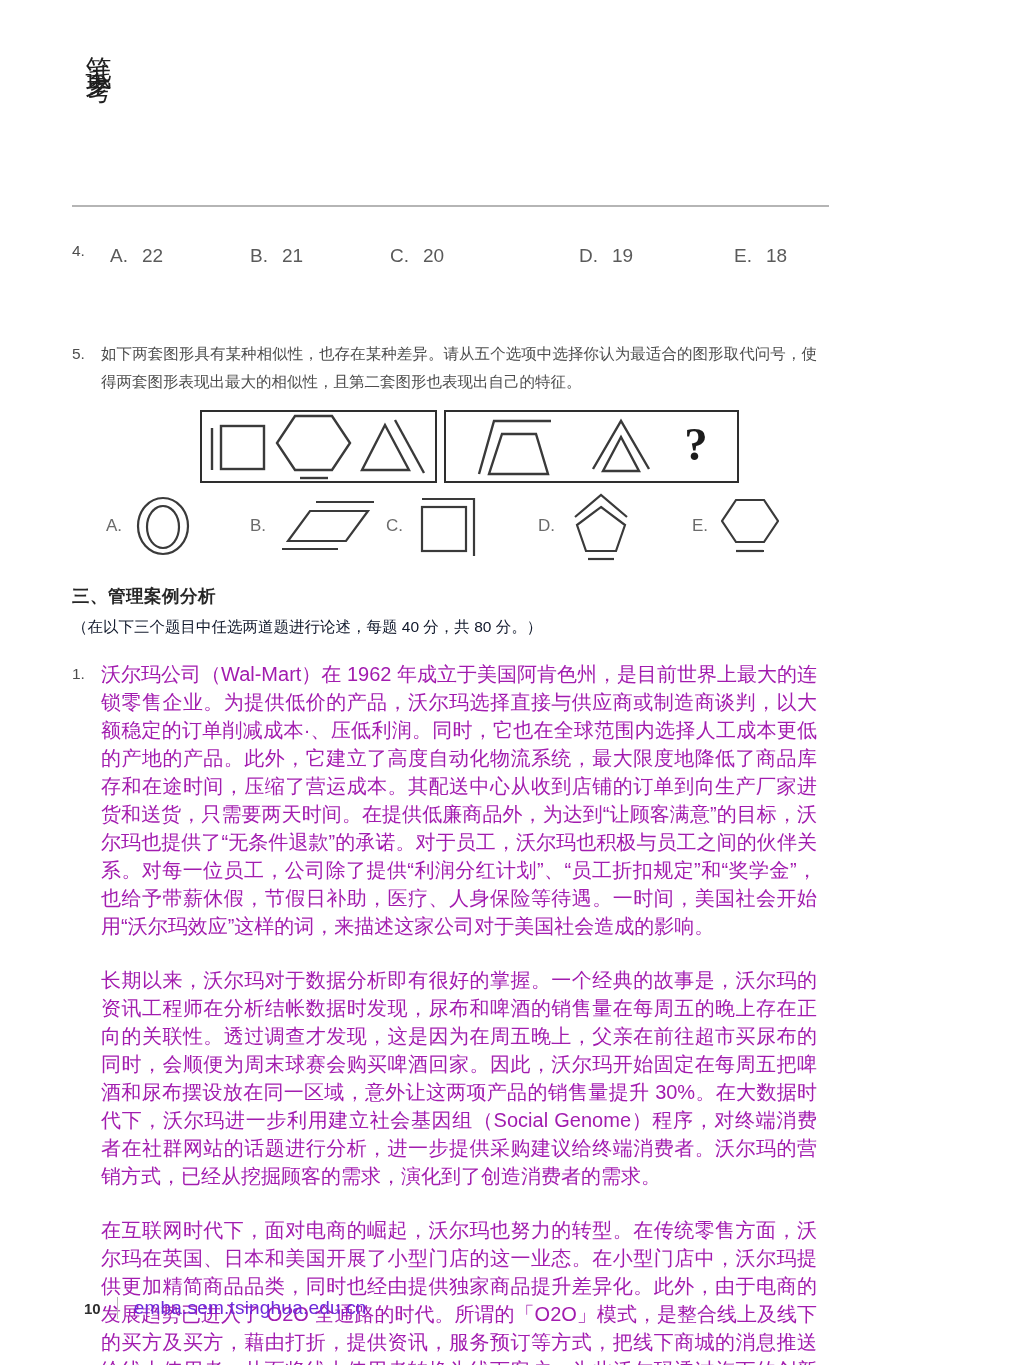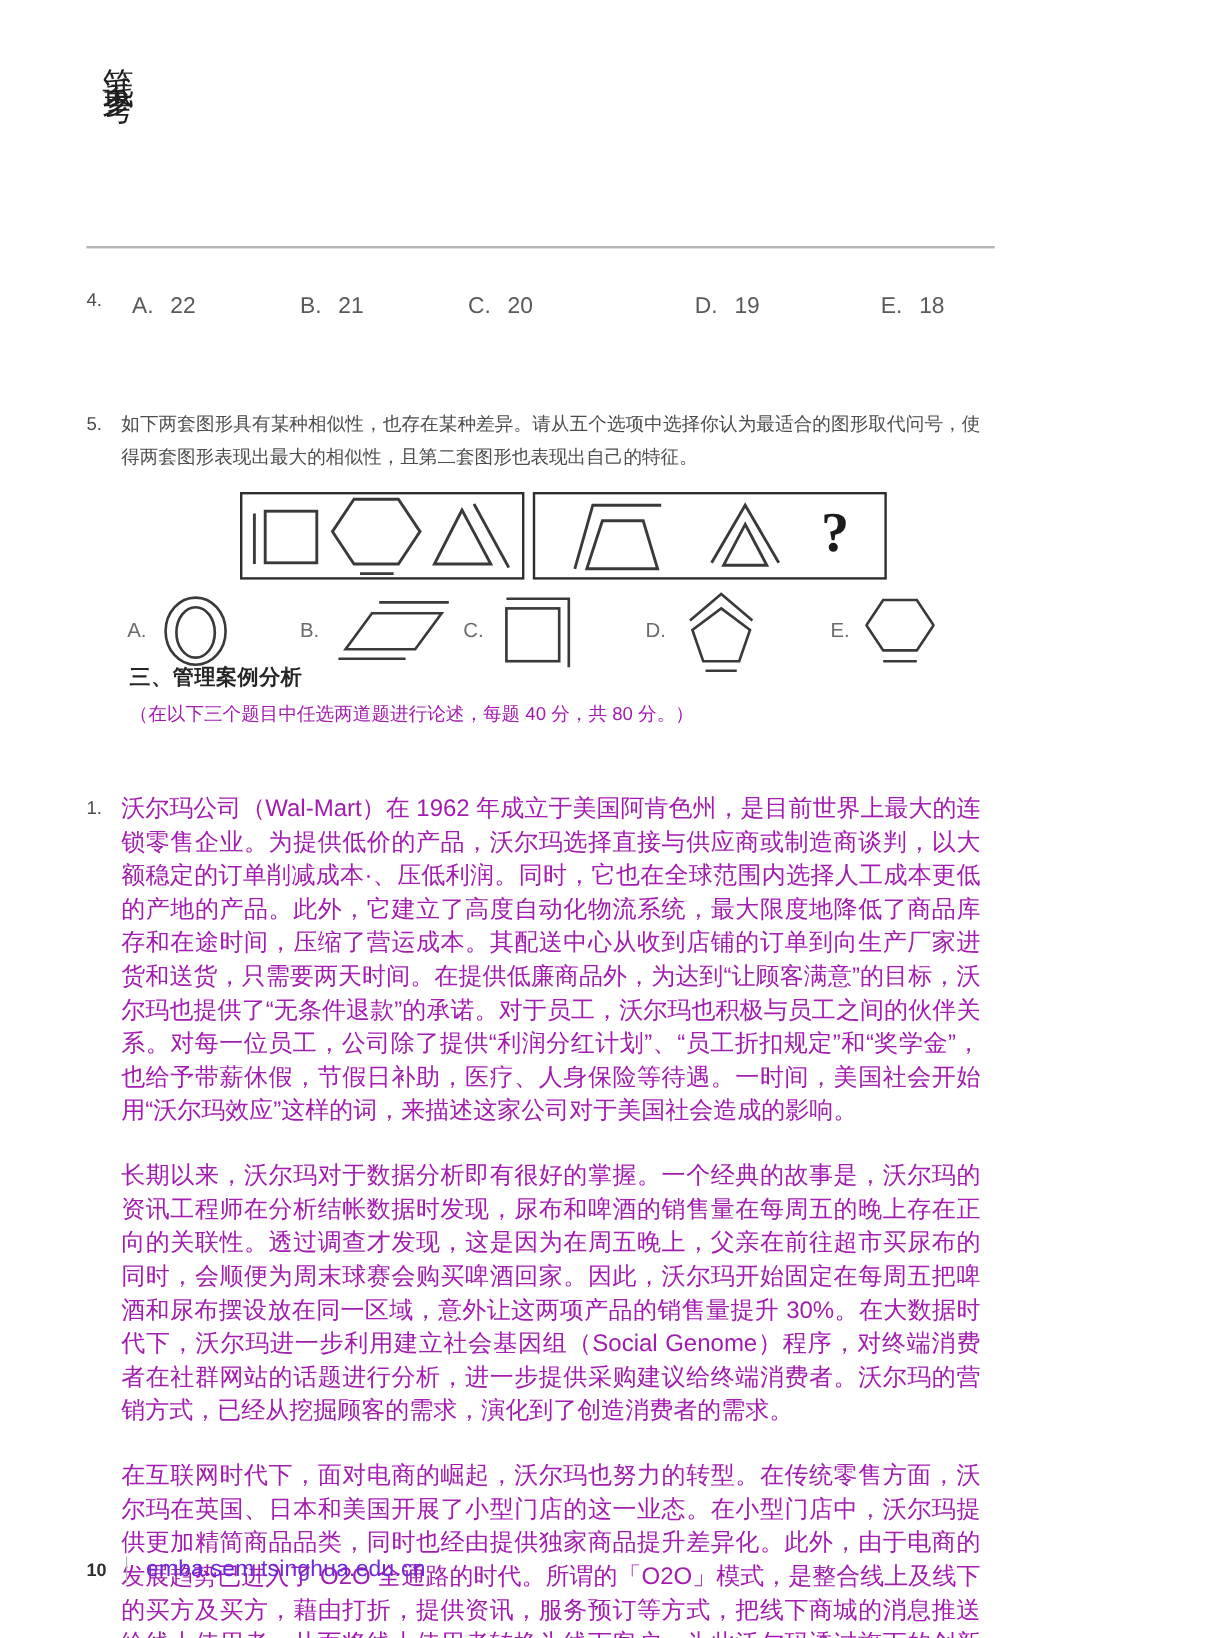--- a/index.html
+++ b/index.html
@@ -102,37 +102,37 @@
   
   .section-title {
     font-size: 17.5px;
     font-weight: bold;
     color: #262626;
     letter-spacing: 0.5px;
   }
   .section-subtitle {
     margin-top: 9px;
     font-size: 15.5px;
-    color: #a21caf;
+    color: #0f172a;
   }
 
   .case-paras p {
     font-size: 20px;
     line-height: 28px;
     text-align: justify;
     color: #a21caf;
     margin-bottom: 26px;
   }
   .case-paras p:last-child { margin-bottom: 0; }
 
   
   .footer {
     position: absolute;
     top: 1297px;
-    left: 72px;
+    left: 84px;
     display: flex;
     align-items: center;
   }
   .footer .page-num { font-size: 15px; font-weight: bold; color: #2e2e2e; }
   .footer .footer-divider { width: 1px; height: 22px; background: #b9b9b9; margin: 0 16px; }
   .footer .site { font-size: 19px; color: #6d28d9; letter-spacing: 0.2px; }
 </style>
 </head>
 <body>
 
@@ -223,21 +223,21 @@
     </div>
     <div class="fig-option">
       <span class="opt-label">E.</span>
       <svg width="58" height="64" viewBox="0 0 58 64">
         <polygon class="stroke-thin" points="15,6 43,6 57,27 43,48 15,48 1,27"></polygon>
         <line class="stroke-thin" x1="15" y1="57" x2="43" y2="57"></line>
       </svg>
     </div>
   </div>
 
-  <div class="section" style="top:552px;margin-left:36px;">
+  <div class="section" style="top:584px;">
     <h2 class="section-title">三、管理案例分析</h2>
     <p class="section-subtitle">（在以下三个题目中任选两道题进行论述，每题 40 分，共 80 分。）</p>
   </div>
 
   <div class="section q-row" style="top:660px;">
     <div class="q-num">1.</div>
     <div class="q-body case-paras">
       <p>沃尔玛公司（Wal-Mart）在 1962 年成立于美国阿肯色州，是目前世界上最大的连锁零售企业。为提供低价的产品，沃尔玛选择直接与供应商或制造商谈判，以大额稳定的订单削减成本·、压低利润。同时，它也在全球范围内选择人工成本更低的产地的产品。此外，它建立了高度自动化物流系统，最大限度地降低了商品库存和在途时间，压缩了营运成本。其配送中心从收到店铺的订单到向生产厂家进货和送货，只需要两天时间。在提供低廉商品外，为达到“让顾客满意”的目标，沃尔玛也提供了“无条件退款”的承诺。对于员工，沃尔玛也积极与员工之间的伙伴关系。对每一位员工，公司除了提供“利润分红计划”、“员工折扣规定”和“奖学金”，也给予带薪休假，节假日补助，医疗、人身保险等待遇。一时间，美国社会开始用“沃尔玛效应”这样的词，来描述这家公司对于美国社会造成的影响。</p>
       <p>长期以来，沃尔玛对于数据分析即有很好的掌握。一个经典的故事是，沃尔玛的资讯工程师在分析结帐数据时发现，尿布和啤酒的销售量在每周五的晚上存在正向的关联性。透过调查才发现，这是因为在周五晚上，父亲在前往超市买尿布的同时，会顺便为周末球赛会购买啤酒回家。因此，沃尔玛开始固定在每周五把啤酒和尿布摆设放在同一区域，意外让这两项产品的销售量提升 30%。在大数据时代下，沃尔玛进一步利用建立社会基因组（Social Genome）程序，对终端消费者在社群网站的话题进行分析，进一步提供采购建议给终端消费者。沃尔玛的营销方式，已经从挖掘顾客的需求，演化到了创造消费者的需求。</p>
       <p>在互联网时代下，面对电商的崛起，沃尔玛也努力的转型。在传统零售方面，沃尔玛在英国、日本和美国开展了小型门店的这一业态。在小型门店中，沃尔玛提供更加精简商品品类，同时也经由提供独家商品提升差异化。此外，由于电商的发展趋势已进入了 O2O 全通路的时代。所谓的「O2O」模式，是整合线上及线下的买方及买方，藉由打折，提供资讯，服务预订等方式，把线下商城的消息推送给线上使用者，从而将线上使用者转换为线下客户。为此沃尔玛透过旗下的创新实验室 @WalmartLabs 收购十多家新创公司，专注于创新的 O2O 服务。在取货方面，它推出免费的线上订货，线下领取的“购货点”。消费者可</p>

